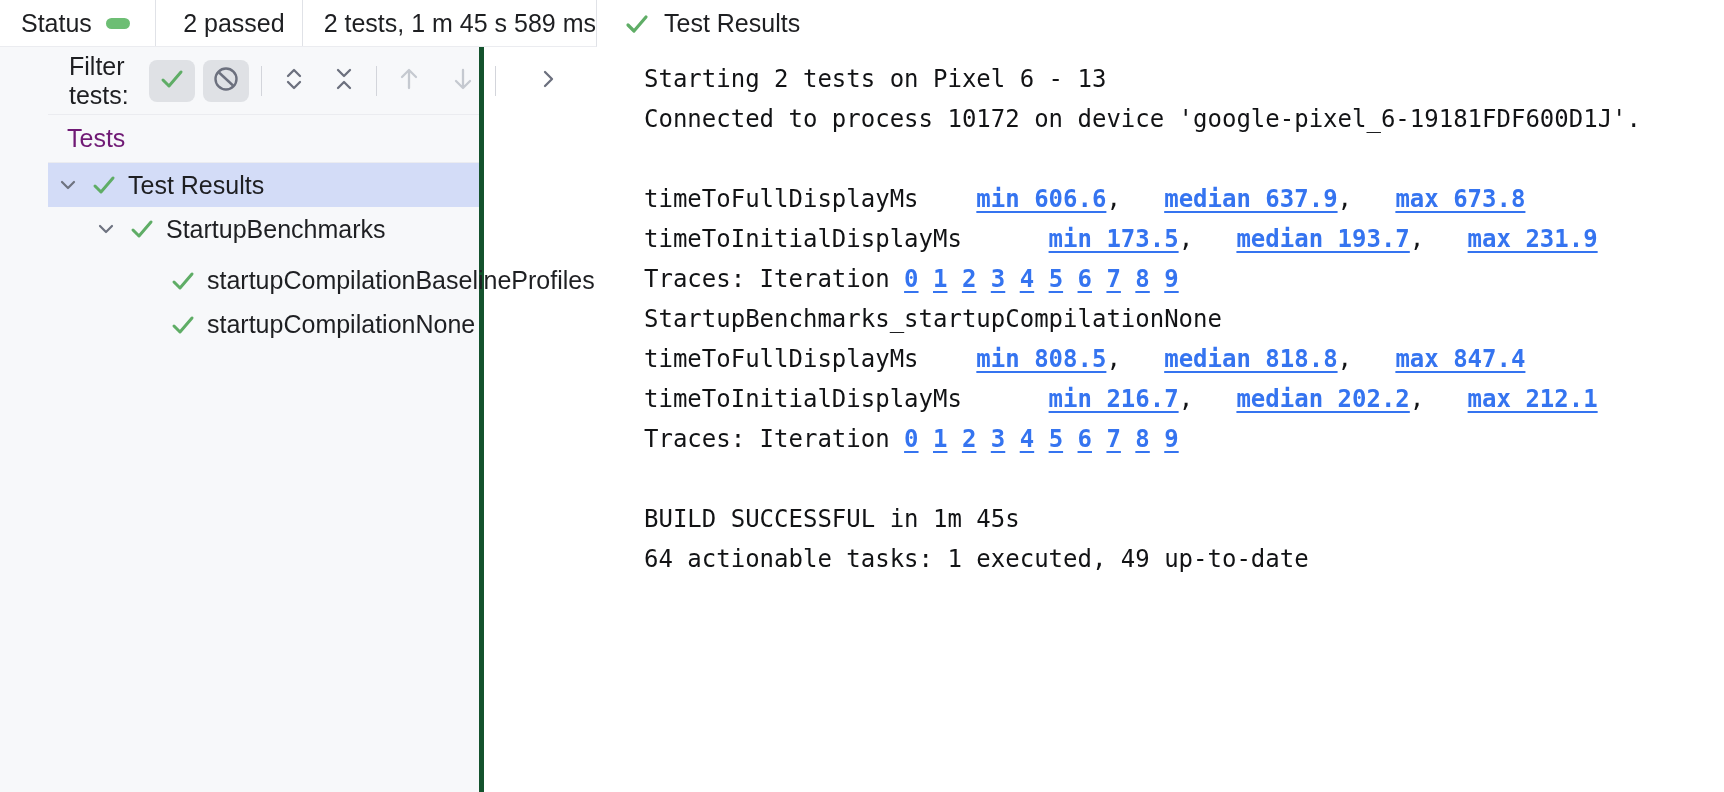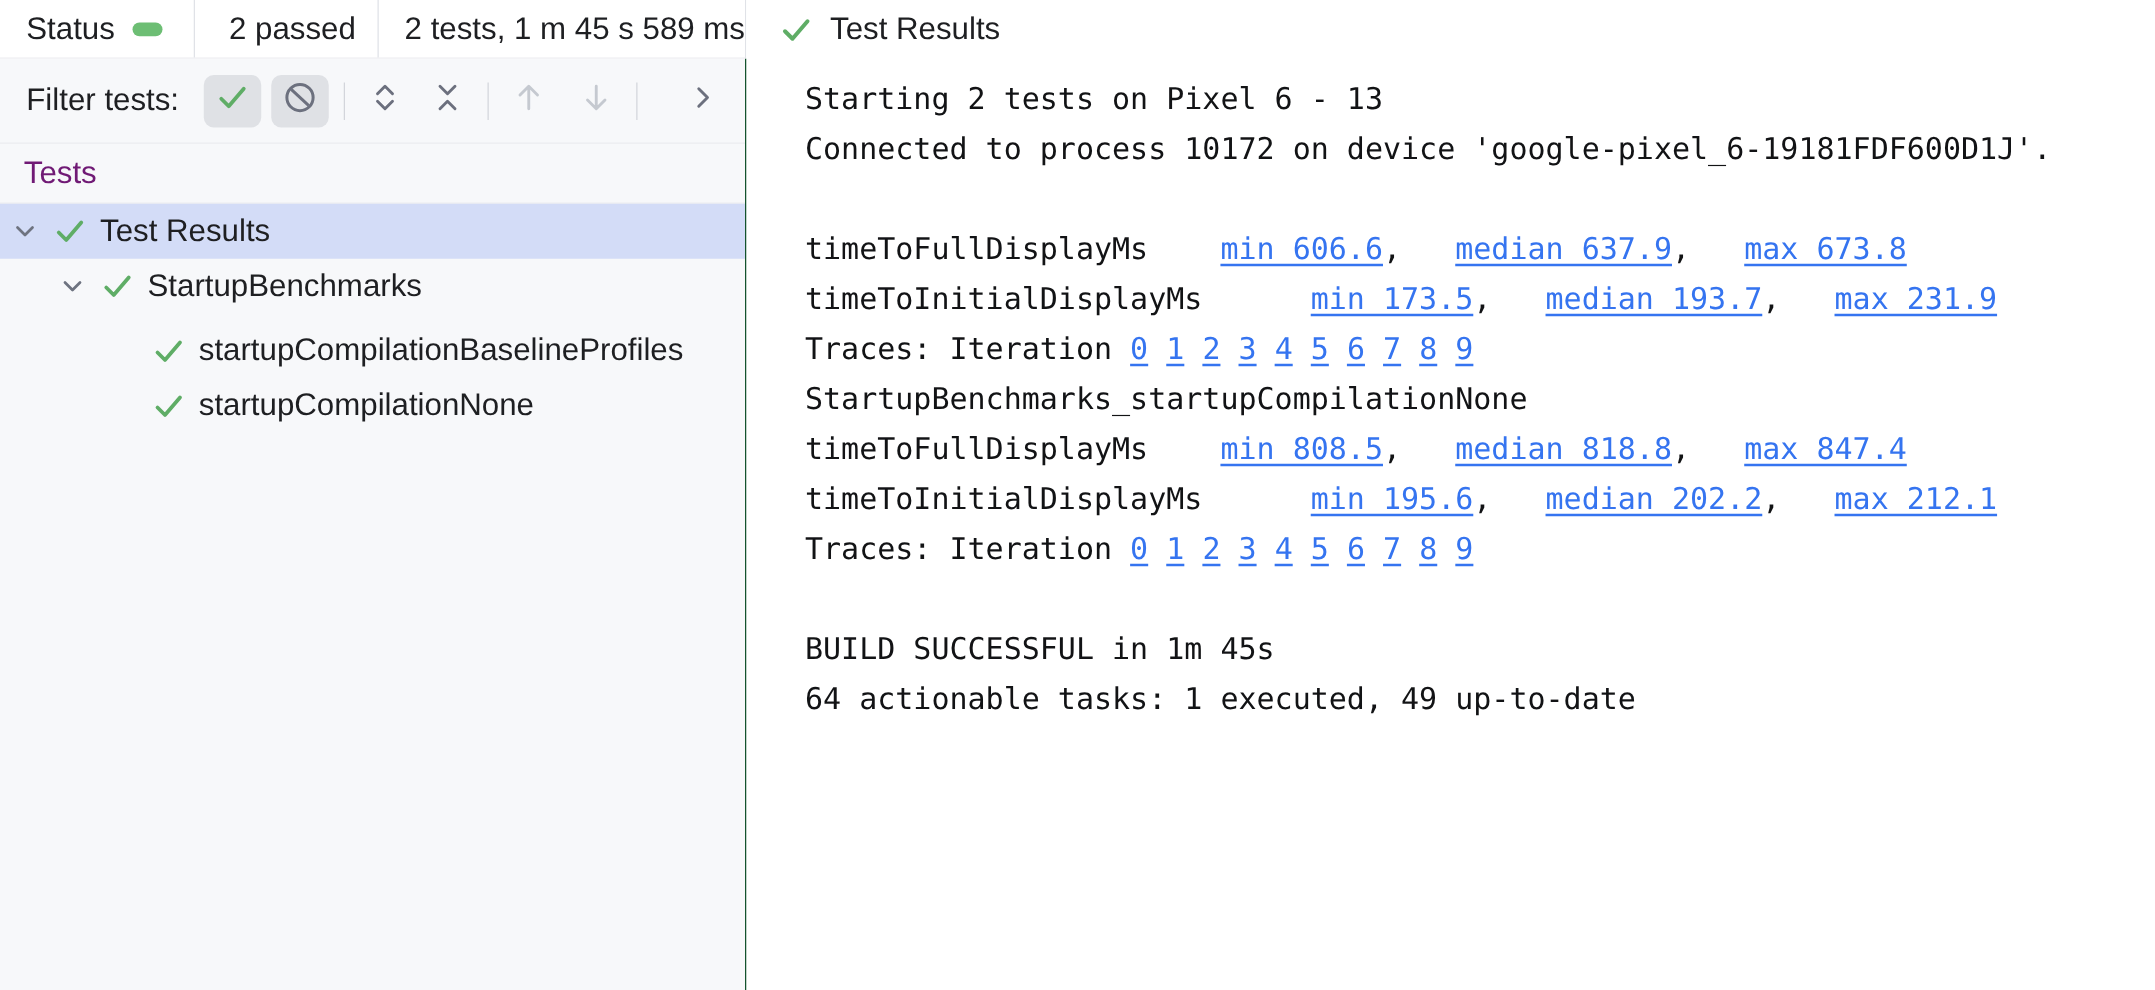--- a/index.html
+++ b/index.html
@@ -24,22 +24,22 @@
   .tb-text { font-size:25px; color:#1e1f22; white-space:nowrap; }
   .tb-sep { width:1px; height:47px; background:#e0e2e7; flex:none; }
   .status-pill { width:27px; height:11px; border-radius:6px; background:#6dbe74; margin:0 0 0 14px; }
   .pad { flex:none; }
 
   
   .check-icon svg { display:block; }
 
   
   .left-panel {
-    position:absolute; left:0; top:47px; width:597px; height:745px;
-    background:#f7f8fa; border-right:1px solid #14532d;
+    position:absolute; left:0; top:47px; width:484px; height:745px;
+    background:#f7f8fa; border-right:5px solid #14532d;padding-left:48px;
   }
   .filter-row {
     height:68px; display:flex; align-items:center;
     border-bottom:1px solid #ebecf0; padding-left:21px;
   }
   .filter-label { font-size:25px; color:#1e1f22; margin-right:20px; }
   .icon-btn {
     width:46px; height:42px; border-radius:8px; display:flex;
     align-items:center; justify-content:center; flex:none;
   }
@@ -66,21 +66,21 @@
   .console {
     position:absolute; left:598px; top:47px; right:0; bottom:0;
     background:#ffffff; padding:12px 0 0 22px; overflow:hidden;
   }
   .console-line {
     font-family:"DejaVu Sans Mono", monospace;
     font-size:24px; line-height:40px; height:40px;
     white-space:pre; color:#121315;margin-left:24px;
   }
   .console-link {
-    color:#3574f0; text-decoration:underline; text-underline-offset:4px; cursor:pointer;
+    color:#3574f0; text-decoration:underline; text-underline-offset:4px; cursor:pointer;font-weight:bold;
   }
   .topbar-right .tab-title { font-size:25px; margin-left:12px; }
   .topbar-right .hdr-check { margin-left:25px; display:flex; }
 </style>
 </head>
 <body>
 
 <div class="app">
 
   <div class="topbar">
@@ -236,21 +236,21 @@
 
   <div class="console" id="console">
       <div class="console-line"><span>Starting 2 tests on Pixel 6 - 13</span></div>
       <div class="console-line"><span>Connected to process 10172 on device 'google-pixel_6-19181FDF600D1J'.</span></div>
       <div class="console-line"> </div>
       <div class="console-line"><span>timeToFullDisplayMs    </span><span class="console-link">min 606.6</span><span>,   </span><span class="console-link">median 637.9</span><span>,   </span><span class="console-link">max 673.8</span></div>
       <div class="console-line"><span>timeToInitialDisplayMs      </span><span class="console-link">min 173.5</span><span>,   </span><span class="console-link">median 193.7</span><span>,   </span><span class="console-link">max 231.9</span></div>
       <div class="console-line"><span>Traces: Iteration </span><span class="console-link">0</span><span> </span><span class="console-link">1</span><span> </span><span class="console-link">2</span><span> </span><span class="console-link">3</span><span> </span><span class="console-link">4</span><span> </span><span class="console-link">5</span><span> </span><span class="console-link">6</span><span> </span><span class="console-link">7</span><span> </span><span class="console-link">8</span><span> </span><span class="console-link">9</span></div>
       <div class="console-line"><span>StartupBenchmarks_startupCompilationNone</span></div>
       <div class="console-line"><span>timeToFullDisplayMs    </span><span class="console-link">min 808.5</span><span>,   </span><span class="console-link">median 818.8</span><span>,   </span><span class="console-link">max 847.4</span></div>
-      <div class="console-line"><span>timeToInitialDisplayMs      </span><span class="console-link">min 195.6</span><span>,   </span><span class="console-link">median 202.2</span><span>,   </span><span class="console-link">max 212.1</span></div>
+      <div class="console-line"><span>timeToInitialDisplayMs      </span><span class="console-link">min 216.7</span><span>,   </span><span class="console-link">median 202.2</span><span>,   </span><span class="console-link">max 212.1</span></div>
       <div class="console-line"><span>Traces: Iteration </span><span class="console-link">0</span><span> </span><span class="console-link">1</span><span> </span><span class="console-link">2</span><span> </span><span class="console-link">3</span><span> </span><span class="console-link">4</span><span> </span><span class="console-link">5</span><span> </span><span class="console-link">6</span><span> </span><span class="console-link">7</span><span> </span><span class="console-link">8</span><span> </span><span class="console-link">9</span></div>
       <div class="console-line"> </div>
       <div class="console-line"><span>BUILD SUCCESSFUL in 1m 45s</span></div>
       <div class="console-line"><span>64 actionable tasks: 1 executed, 49 up-to-date</span></div>
       <div class="console-line"> </div>
     </div>
 
 </div>
 
 </body></html>

